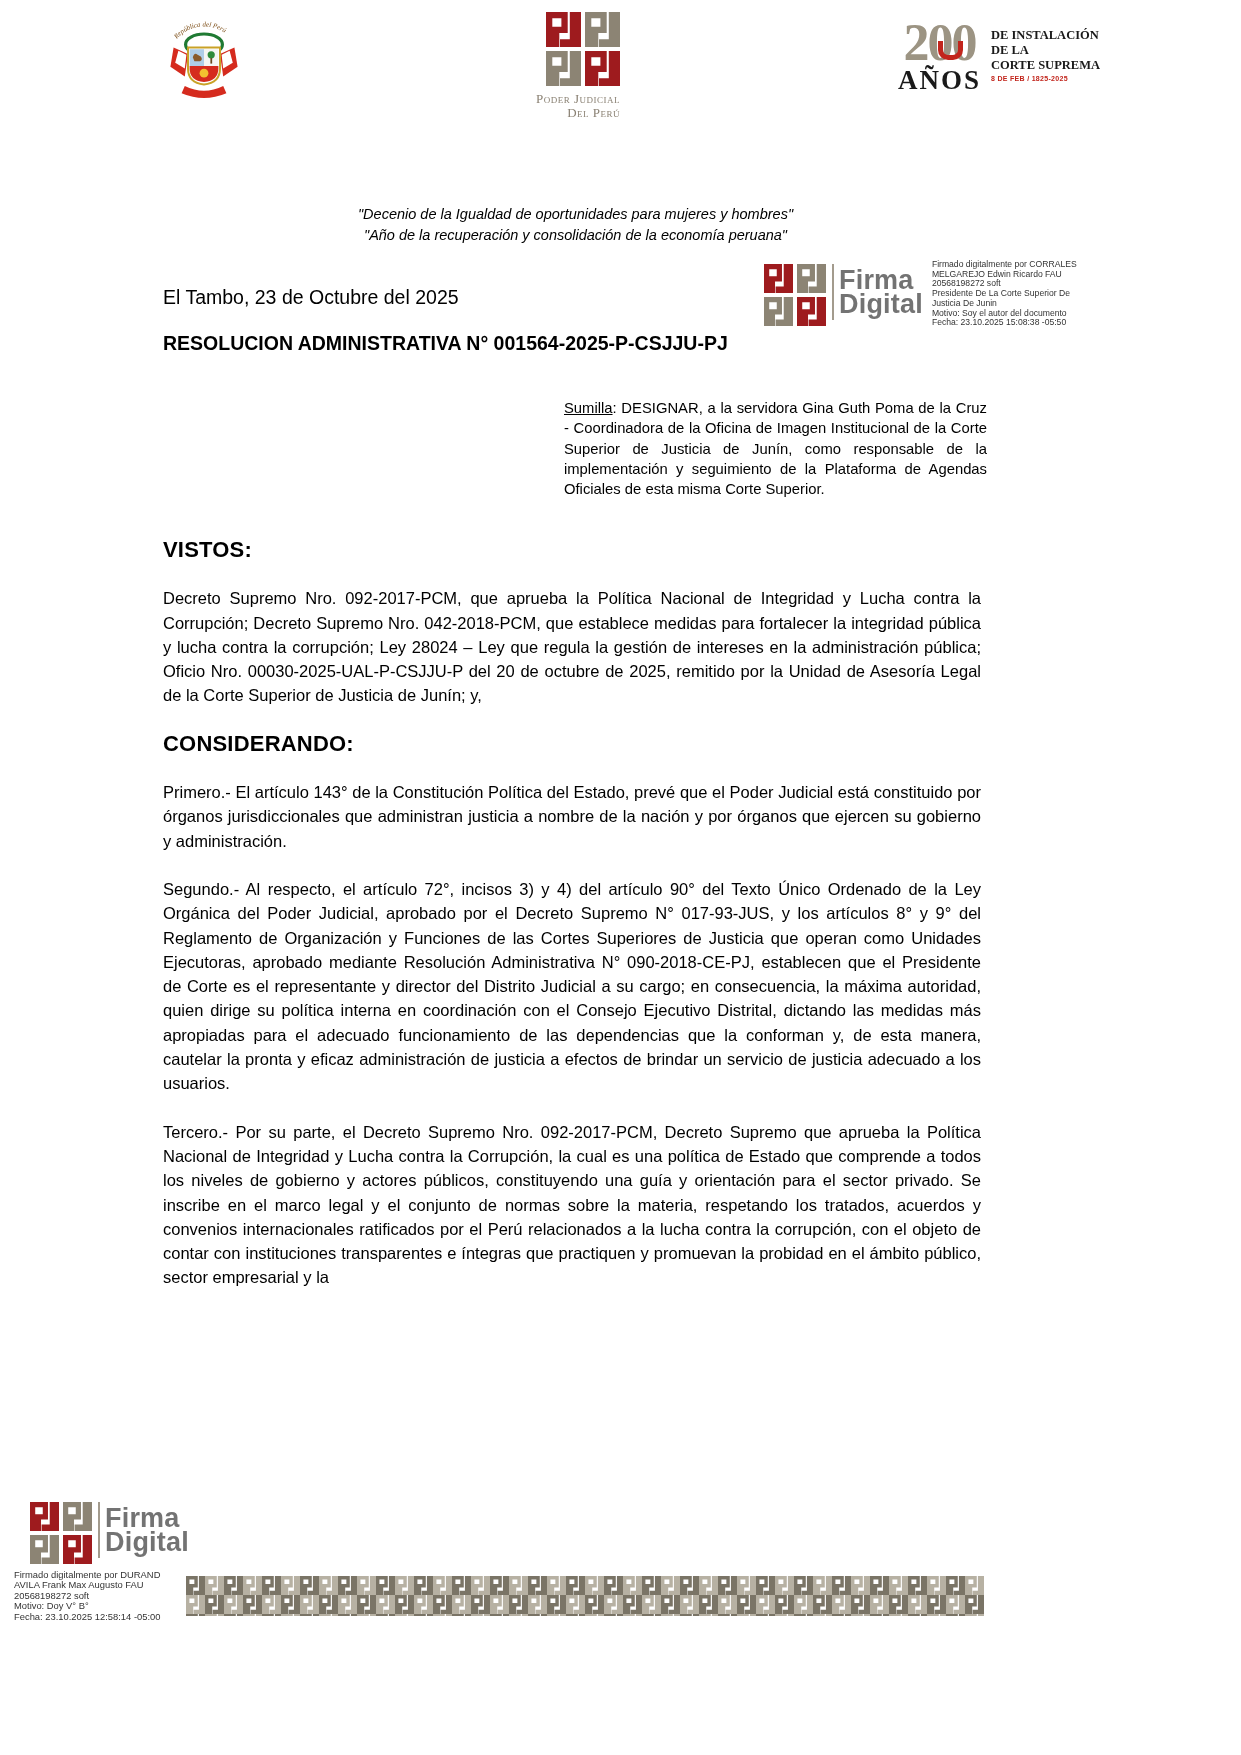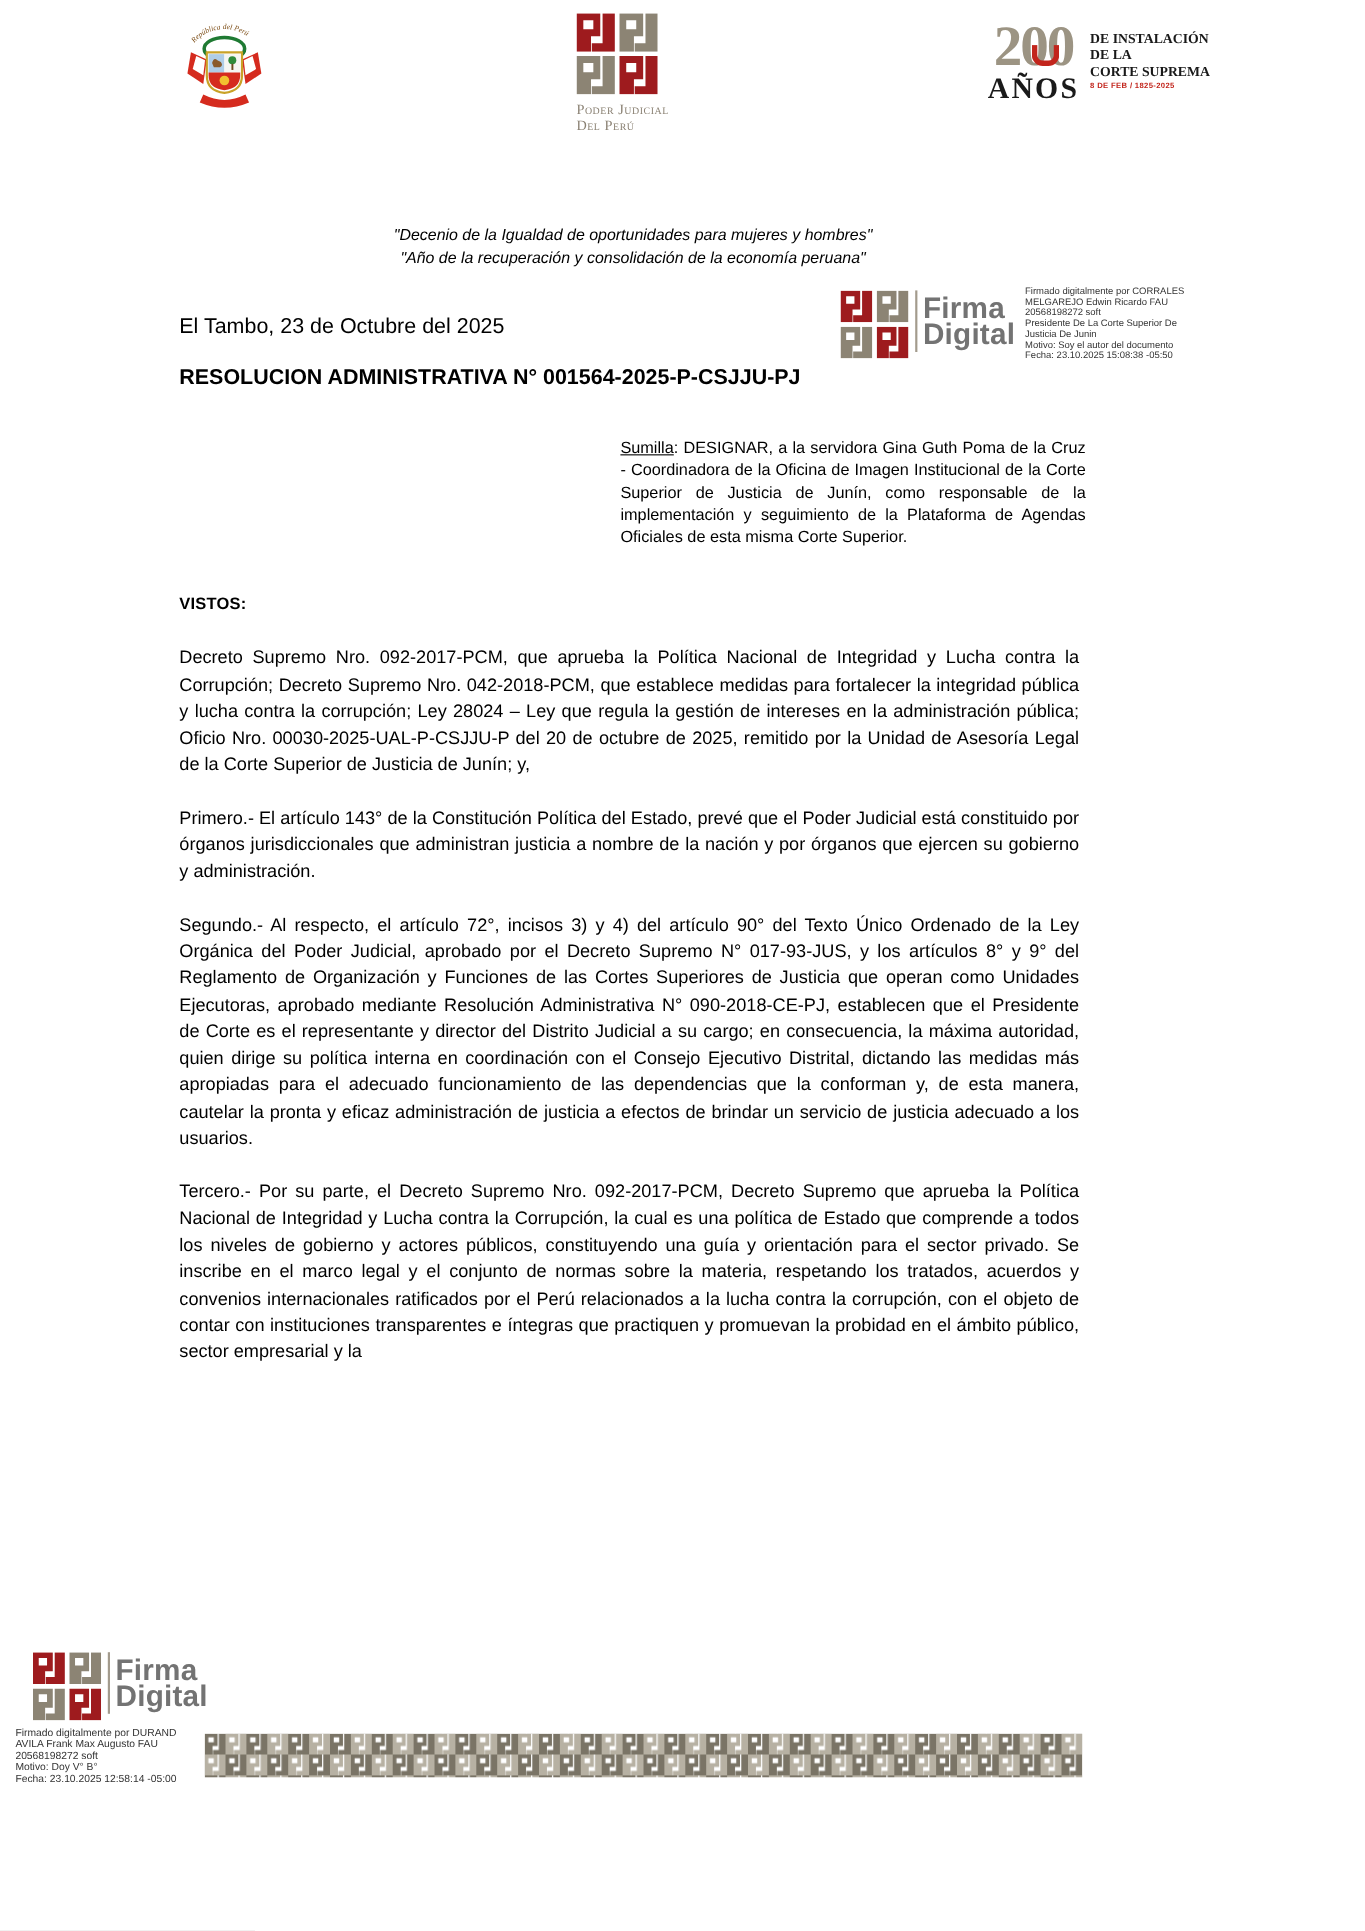--- a/index.html
+++ b/index.html
@@ -5,21 +5,21 @@
   html,body{margin:0;padding:0;background:#e8e8e8;}
   .page{
     position:relative;width:1241px;height:1755px;background:#ffffff;
     margin:0 auto;overflow:hidden;
     font-family:"Liberation Sans",sans-serif;color:#111;
   }
   .abs{position:absolute;}
 
   
   .escudo{left:164px;top:12px;}
-  .pj-brand{left:524px;top:12px;width:96px;text-align:left;}
+  .pj-brand{left:524px;top:12px;width:96px;text-align:right;}
   .pj-brand-caption{
     margin-top:2px;font-family:"Liberation Serif",serif;font-variant:small-caps;
     font-size:13px;line-height:14px;color:#8a8173;letter-spacing:.5px;
   }
   .bicent{left:898px;top:20px;display:flex;align-items:flex-start;}
   .bicent-numwrap{position:relative;text-align:center;}
   .bicent-num{
     font-family:"Liberation Serif",serif;font-weight:bold;font-size:52px;
     line-height:46px;color:#9c9483;letter-spacing:-2px;
   }
@@ -70,21 +70,21 @@
   }
   .sumilla .u{text-decoration:underline;}
   b{font-weight:normal;}
 
   
   .main{
     left:163px;top:538px;width:818px;font-size:16.5px;line-height:24.3px;
     text-align:justify;color:#000;
   }
   .main h3{
-    font-size:15px;line-height:24.3px;margin:0 0 24px 0;font-weight:bold;
+    font-size:22px;line-height:24.3px;margin:0 0 24px 0;font-weight:bold;
     text-align:left;letter-spacing:.2px;
   }
   .main p{margin:0 0 24px 0;}
 
   
   .footer-band{left:186px;top:1576px;}
   .hidden-defs{position:absolute;width:0;height:0;overflow:hidden;}
 </style>
 </head>
 <body>
@@ -187,20 +187,21 @@
   <div class="abs dateline">El Tambo, 23 de Octubre del 2025</div>
   <div class="abs doc-title">RESOLUCION ADMINISTRATIVA N° 001564-2025-P-CSJJU-PJ</div>
 
   <div class="abs sumilla">
     <b class="u">Sumilla</b><b>: </b><b>DESIGNAR,</b><span> a la servidora </span><b>Gina Guth Poma de la Cruz</b><span> - Coordinadora de la Oficina de Imagen Institucional de la Corte Superior de Justicia de Junín, como responsable de la implementación y seguimiento de la </span><b>Plataforma de Agendas Oficiales</b><span> de esta misma Corte Superior.</span>
   </div>
 
   <div class="abs main">
     <h3>VISTOS:</h3>
     <p>Decreto Supremo Nro. 092-2017-PCM, que aprueba la Política Nacional de Integridad y Lucha contra la Corrupción; Decreto Supremo Nro. 042-2018-PCM, que establece medidas para fortalecer la integridad pública y lucha contra la corrupción; Ley 28024 – Ley que regula la gestión de intereses en la administración pública; Oficio Nro. 00030-2025-UAL-P-CSJJU-P del 20 de octubre de 2025, remitido por la Unidad de Asesoría Legal de la Corte Superior de Justicia de Junín; y,</p>
+    <h3>CONSIDERANDO:</h3>
     <p><b>Primero.-</b><span> El artículo 143° de la Constitución Política del Estado, prevé que el Poder Judicial está constituido por órganos jurisdiccionales que administran justicia a nombre de la nación y por órganos que ejercen su gobierno y administración.</span></p>
     <p><b>Segundo.-</b><span> Al respecto, el artículo 72°, incisos 3) y 4) del artículo 90° del Texto Único Ordenado de la Ley Orgánica del Poder Judicial, aprobado por el Decreto Supremo N° 017-93-JUS, y los artículos 8° y 9° del Reglamento de Organización y Funciones de las Cortes Superiores de Justicia que operan como Unidades Ejecutoras, aprobado mediante Resolución Administrativa N° 090-2018-CE-PJ, establecen que el Presidente de Corte es el representante y director del Distrito Judicial a su cargo; en consecuencia, la máxima autoridad, quien dirige su política interna en coordinación con el Consejo Ejecutivo Distrital, dictando las medidas más apropiadas para el adecuado funcionamiento de las dependencias que la conforman y, de esta manera, cautelar la pronta y eficaz administración de justicia a efectos de brindar un servicio de justicia adecuado a los usuarios.</span></p>
     <p><b>Tercero.-</b><span> Por su parte, el Decreto Supremo Nro. 092-2017-PCM, Decreto Supremo que aprueba la Política Nacional de Integridad y Lucha contra la Corrupción, la cual es una política de Estado que comprende a todos los niveles de gobierno y actores públicos, constituyendo una guía y orientación para el sector privado. Se inscribe en el marco legal y el conjunto de normas sobre la materia, respetando los tratados, acuerdos y convenios internacionales ratificados por el Perú relacionados a la lucha contra la corrupción, con el objeto de contar con instituciones transparentes e íntegras que practiquen y promuevan la probidad en el ámbito público, sector empresarial y la</span></p>
   </div>
 
   <div class="abs stamp-bottom">
     <div class="stamp-row">
       <svg width="62" height="62" viewBox="0 0 62 62" style="margin-top:4px;">
         <use href="#pjsym" x="0" y="0" width="29" height="29" fill="#9e1b1e"></use>
         <use href="#pjsym" x="33" y="0" width="29" height="29" fill="#8c8474"></use>

